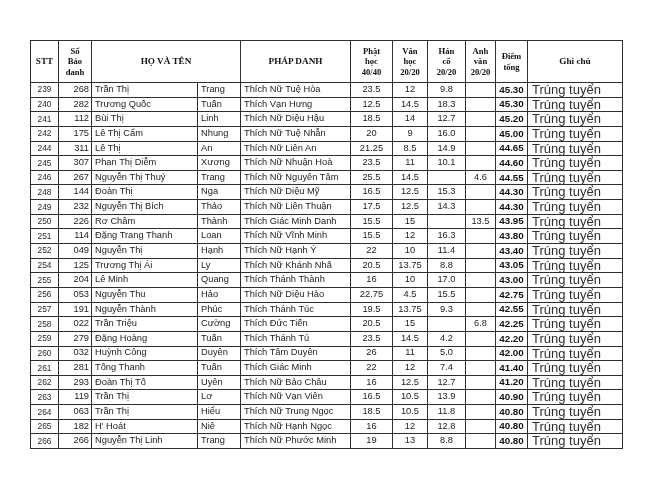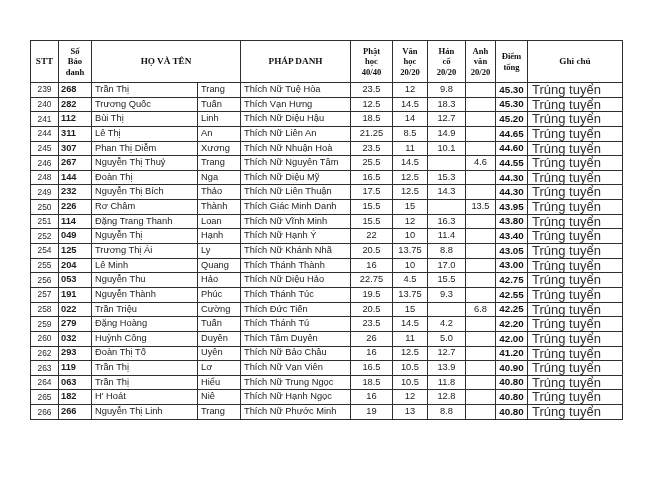--- a/index.html
+++ b/index.html
@@ -40,21 +40,21 @@
   tbody tr { height: 12.8px; }
   tbody td {
     font-size: 9.3px;
     line-height: 1.05;
     color: #1c1c1c;
     vertical-align: middle;
     white-space: nowrap;
     padding: 0 2px;
   }
   td.c-stt  { text-align: center; font-size: 8.4px; color: #2a2a2a; }
-  td.c-sbd  { text-align: left; font-weight: bold; }
+  td.c-sbd  { text-align: right; }
   td.c-ho, td.c-ten, td.c-phapdanh { text-align: left; padding-left: 3px; }
   td.c-phat, td.c-van, td.c-han, td.c-anh { text-align: center; }
   td.c-diem { text-align: center; font-weight: bold; font-size: 9.8px; color: #101010; margin-left: 28px; }
   td.c-ghichu { text-align: left; font-size: 13px; color: #2f2f2f; padding-left: 4px; }
 
   .footer {
     position: absolute;
     left: 22px;
     right: 30px;
     top: 473px;
@@ -145,20 +145,33 @@
           <td class="c-ten">Linh</td>
           <td class="c-phapdanh">Thích Nữ Diệu Hậu</td>
           <td class="c-phat">18.5</td>
           <td class="c-van">14</td>
           <td class="c-han">12.7</td>
           <td class="c-anh"></td>
           <td class="c-diem">45.20</td>
           <td class="c-ghichu">Trúng tuyển</td>
         </tr>
         <tr>
+          <td class="c-stt">242</td>
+          <td class="c-sbd">175</td>
+          <td class="c-ho">Lê Thị Cẩm</td>
+          <td class="c-ten">Nhung</td>
+          <td class="c-phapdanh">Thích Nữ Tuệ Nhẫn</td>
+          <td class="c-phat">20</td>
+          <td class="c-van">9</td>
+          <td class="c-han">16.0</td>
+          <td class="c-anh"></td>
+          <td class="c-diem">45.00</td>
+          <td class="c-ghichu">Trúng tuyển</td>
+        </tr>
+        <tr>
           <td class="c-stt">244</td>
           <td class="c-sbd">311</td>
           <td class="c-ho">Lê Thị</td>
           <td class="c-ten">An</td>
           <td class="c-phapdanh">Thích Nữ Liên An</td>
           <td class="c-phat">21.25</td>
           <td class="c-van">8.5</td>
           <td class="c-han">14.9</td>
           <td class="c-anh"></td>
           <td class="c-diem">44.65</td>
@@ -340,20 +353,33 @@
           <td class="c-ten">Duyên</td>
           <td class="c-phapdanh">Thích Tâm Duyên</td>
           <td class="c-phat">26</td>
           <td class="c-van">11</td>
           <td class="c-han">5.0</td>
           <td class="c-anh"></td>
           <td class="c-diem">42.00</td>
           <td class="c-ghichu">Trúng tuyển</td>
         </tr>
         <tr>
+          <td class="c-stt">261</td>
+          <td class="c-sbd">281</td>
+          <td class="c-ho">Tống Thanh</td>
+          <td class="c-ten">Tuấn</td>
+          <td class="c-phapdanh">Thích Giác Minh</td>
+          <td class="c-phat">22</td>
+          <td class="c-van">12</td>
+          <td class="c-han">7.4</td>
+          <td class="c-anh"></td>
+          <td class="c-diem">41.40</td>
+          <td class="c-ghichu">Trúng tuyển</td>
+        </tr>
+        <tr>
           <td class="c-stt">262</td>
           <td class="c-sbd">293</td>
           <td class="c-ho">Đoàn Thị Tố</td>
           <td class="c-ten">Uyên</td>
           <td class="c-phapdanh">Thích Nữ Bảo Châu</td>
           <td class="c-phat">16</td>
           <td class="c-van">12.5</td>
           <td class="c-han">12.7</td>
           <td class="c-anh"></td>
           <td class="c-diem">41.20</td>

